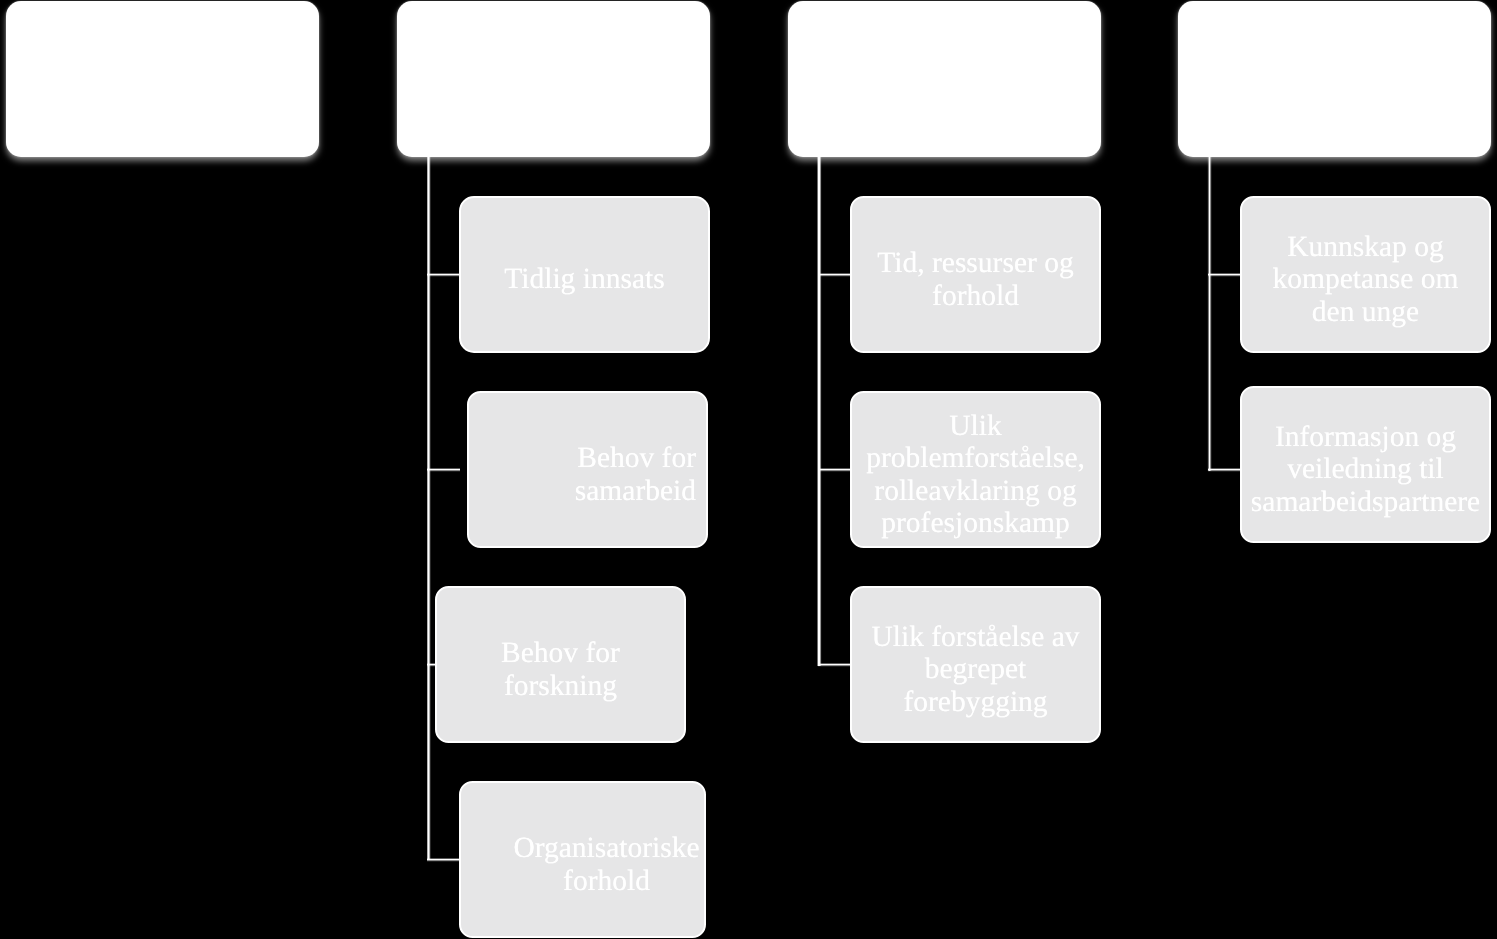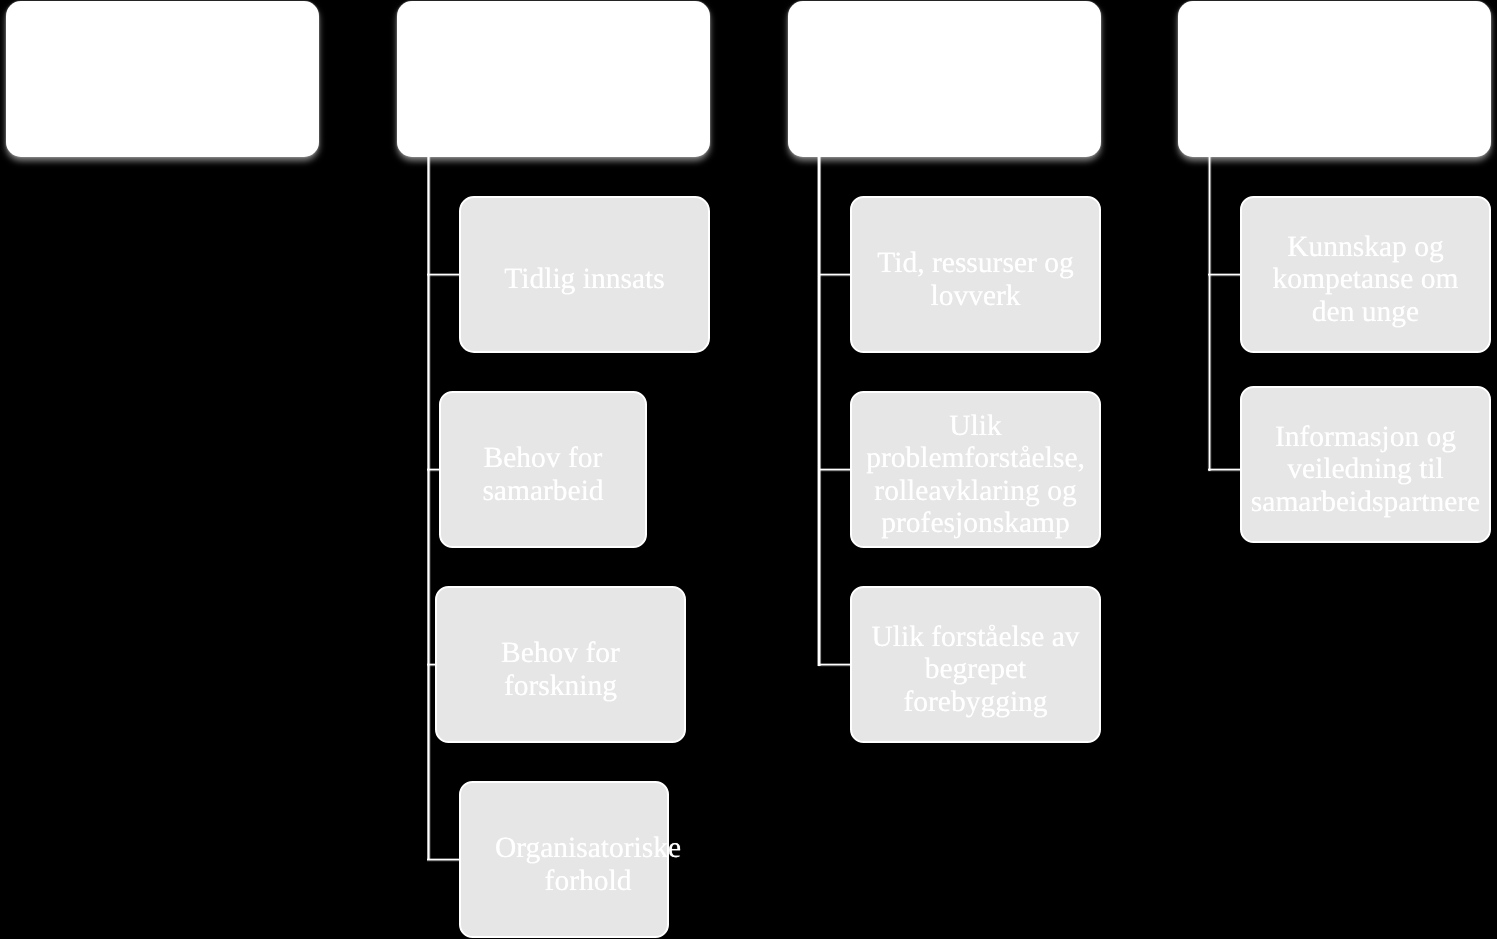--- a/index.html
+++ b/index.html
@@ -117,32 +117,32 @@
   <div class="conn conn-h" style="left:818px; top:468px; width:33px; height:4px;"></div>
   <div class="conn conn-h" style="left:818px; top:663px; width:33px; height:4px;"></div>
 
   <div class="conn conn-v3" style="left:1207px; top:156px; width:5px; height:315px;"></div>
   <div class="conn conn-h" style="left:1208px; top:273px; width:33px; height:4px;"></div>
   <div class="conn conn-h" style="left:1208px; top:468px; width:33px; height:4px;"></div>
 
   <div class="node leaf" style="left:459px; top:196px; width:251px; height:157px;border-radius:15px;">
     <span class="label">Tidlig innsats</span>
   </div>
-  <div class="node leaf" style="left:439px; top:391px; width:208px; height:157px;">
+  <div class="node leaf" style="left:467px; top:391px; width:241px; height:157px;text-align:right;">
     <span class="label">Behov for samarbeid</span>
   </div>
   <div class="node leaf" style="left:435px; top:586px; width:251px; height:157px;">
     <span class="label">Behov for forskning</span>
   </div>
-  <div class="node leaf" style="left:459px; top:781px; width:210px; height:157px;padding-left:48px;">
+  <div class="node leaf" style="left:459px; top:781px; width:247px; height:157px;padding-left:48px;">
     <span class="label">Organisatoriske forhold</span>
   </div>
 
   <div class="node leaf" style="left:850px; top:196px; width:251px; height:157px;">
-    <span class="label">Tid, ressurser og lovverk</span>
+    <span class="label">Tid, ressurser og forhold</span>
   </div>
   <div class="node leaf" style="left:850px; top:391px; width:251px; height:157px;">
     <span class="label">Ulik problemforståelse, rolleavklaring og profesjonskamp</span>
   </div>
   <div class="node leaf" style="left:850px; top:586px; width:251px; height:157px;align-items:center;">
     <span class="label">Ulik forståelse av begrepet forebygging</span>
   </div>
 
   <div class="node leaf" style="left:1240px; top:196px; width:251px; height:157px;">
     <span class="label">Kunnskap og kompetanse om den unge</span>

